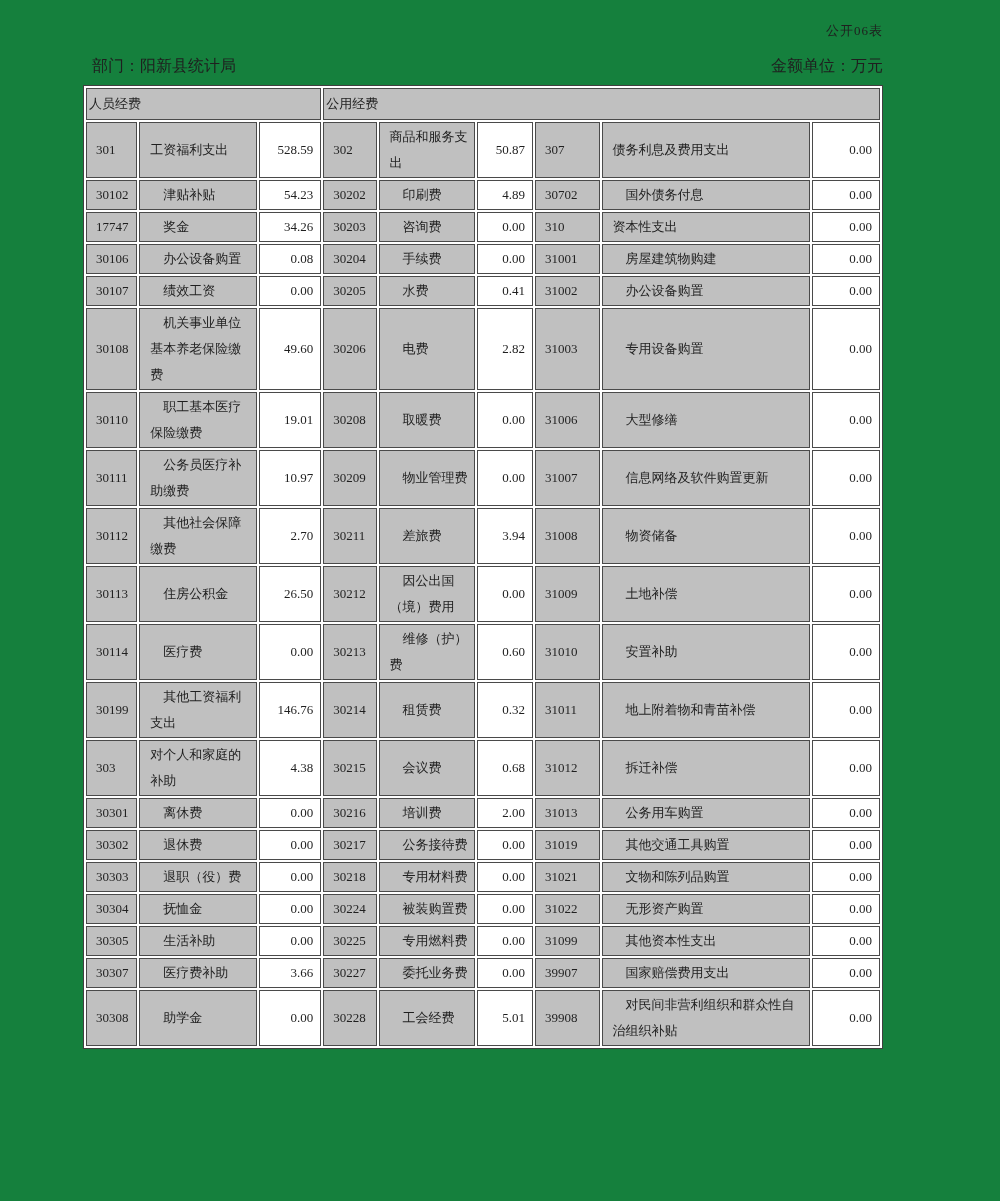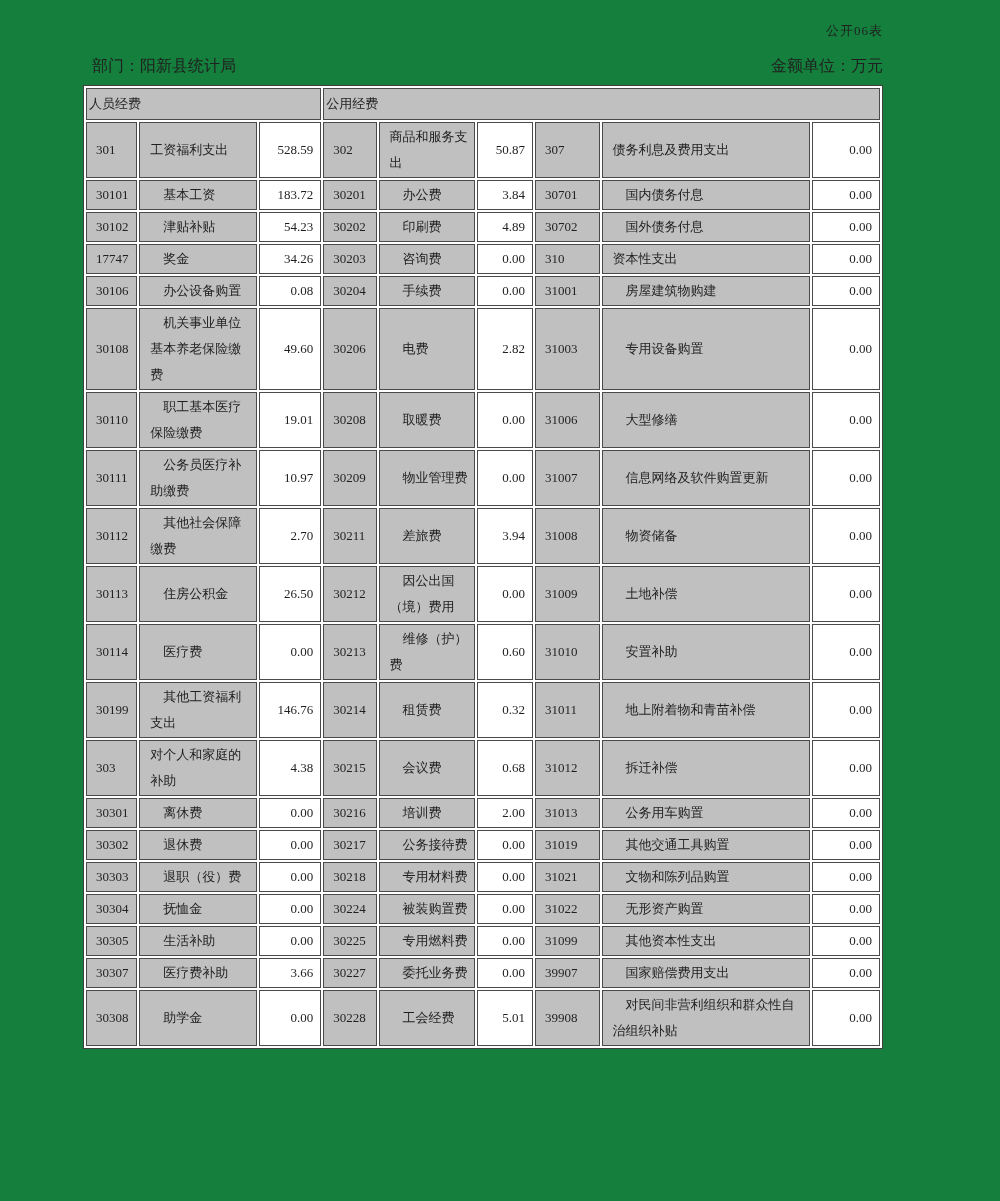--- a/index.html
+++ b/index.html
@@ -106,31 +106,20 @@
           <td class="name parent">工资福利支出</td>
           <td class="value">528.59</td>
           <td class="code">302</td>
           <td class="name parent">商品和服务支出</td>
           <td class="value">50.87</td>
           <td class="code">307</td>
           <td class="name parent">债务利息及费用支出</td>
           <td class="value">0.00</td>
         </tr>
         <tr>
-          <td class="code">30101</td>
-          <td class="name">基本工资</td>
-          <td class="value">183.72</td>
-          <td class="code">30201</td>
-          <td class="name">办公费</td>
-          <td class="value">3.84</td>
-          <td class="code">30701</td>
-          <td class="name">国内债务付息</td>
-          <td class="value">0.00</td>
-        </tr>
-        <tr>
           <td class="code">30102</td>
           <td class="name">津贴补贴</td>
           <td class="value">54.23</td>
           <td class="code">30202</td>
           <td class="name">印刷费</td>
           <td class="value">4.89</td>
           <td class="code">30702</td>
           <td class="name">国外债务付息</td>
           <td class="value">0.00</td>
         </tr>
@@ -150,20 +139,31 @@
           <td class="name">办公设备购置</td>
           <td class="value">0.08</td>
           <td class="code">30204</td>
           <td class="name">手续费</td>
           <td class="value">0.00</td>
           <td class="code">31001</td>
           <td class="name">房屋建筑物购建</td>
           <td class="value">0.00</td>
         </tr>
         <tr>
+          <td class="code">30107</td>
+          <td class="name">绩效工资</td>
+          <td class="value">0.00</td>
+          <td class="code">30205</td>
+          <td class="name">水费</td>
+          <td class="value">0.41</td>
+          <td class="code">31002</td>
+          <td class="name">办公设备购置</td>
+          <td class="value">0.00</td>
+        </tr>
+        <tr>
           <td class="code">30108</td>
           <td class="name">机关事业单位基本养老保险缴费</td>
           <td class="value">49.60</td>
           <td class="code">30206</td>
           <td class="name">电费</td>
           <td class="value">2.82</td>
           <td class="code">31003</td>
           <td class="name">专用设备购置</td>
           <td class="value">0.00</td>
         </tr>

